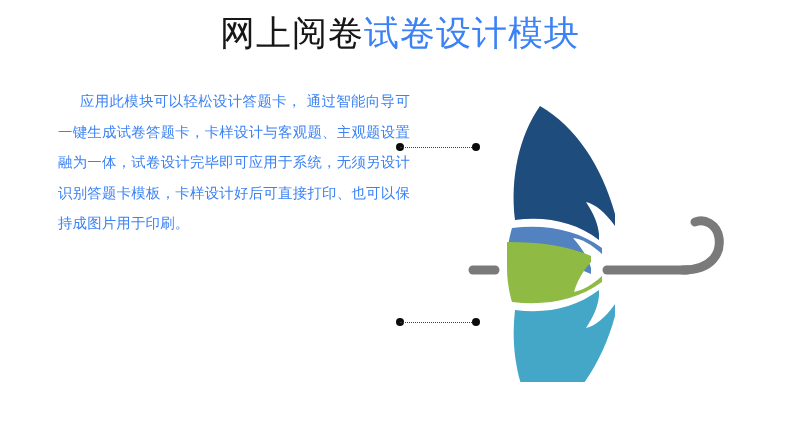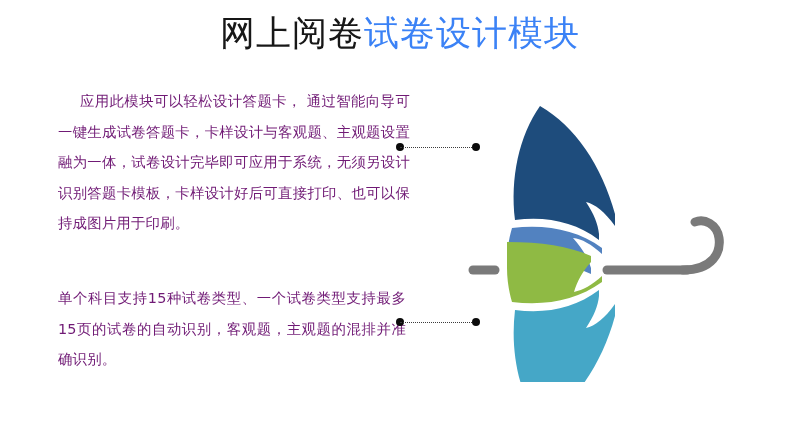--- a/index.html
+++ b/index.html
@@ -38,21 +38,21 @@
   }
   .title-dark { color: #171717; }
   .title-accent { color: #3b82f6; }
 
   
   .para {
     position: absolute;
     font-family: "DejaVu Sans", "Liberation Sans", sans-serif;
     font-size: 14.4px;
     line-height: 30.5px;
-    color: #701a75;
+    color: #3b82f6;
     letter-spacing: 0.2px;
     text-align: justify;
     text-justify: inter-ideograph;
   }
   #para-1 {
     left: 58px;
     top: 86px;
     width: 352px;
     text-indent: 22px;
   }
@@ -104,21 +104,20 @@
 <body>
 
 <div id="slide">
 
   <div class="title-wrap">
     <span class="title-part title-dark">网上阅卷</span><span class="title-part title-accent">试卷设计模块</span>
   </div>
 
   <div class="para" id="para-1">应用此模块可以轻松设计答题卡， 通过智能向导可一键生成试卷答题卡，卡样设计与客观题、主观题设置融为一体，试卷设计完毕即可应用于系统，无须另设计识别答题卡模板，卡样设计好后可直接打印、也可以保持成图片用于印刷。</div>
 
-  <div class="para" id="para-2">单个科目支持15种试卷类型、一个试卷类型支持最多15页的试卷的自动识别，客观题，主观题的混排并准确识别。</div>
 
   <div class="leader" id="leader-1">
     <span class="dot left"></span>
     <span class="dash"></span>
     <span class="dot right"></span>
   </div>
 
   <div class="leader" id="leader-2">
     <span class="dot left"></span>
     <span class="dash"></span>

